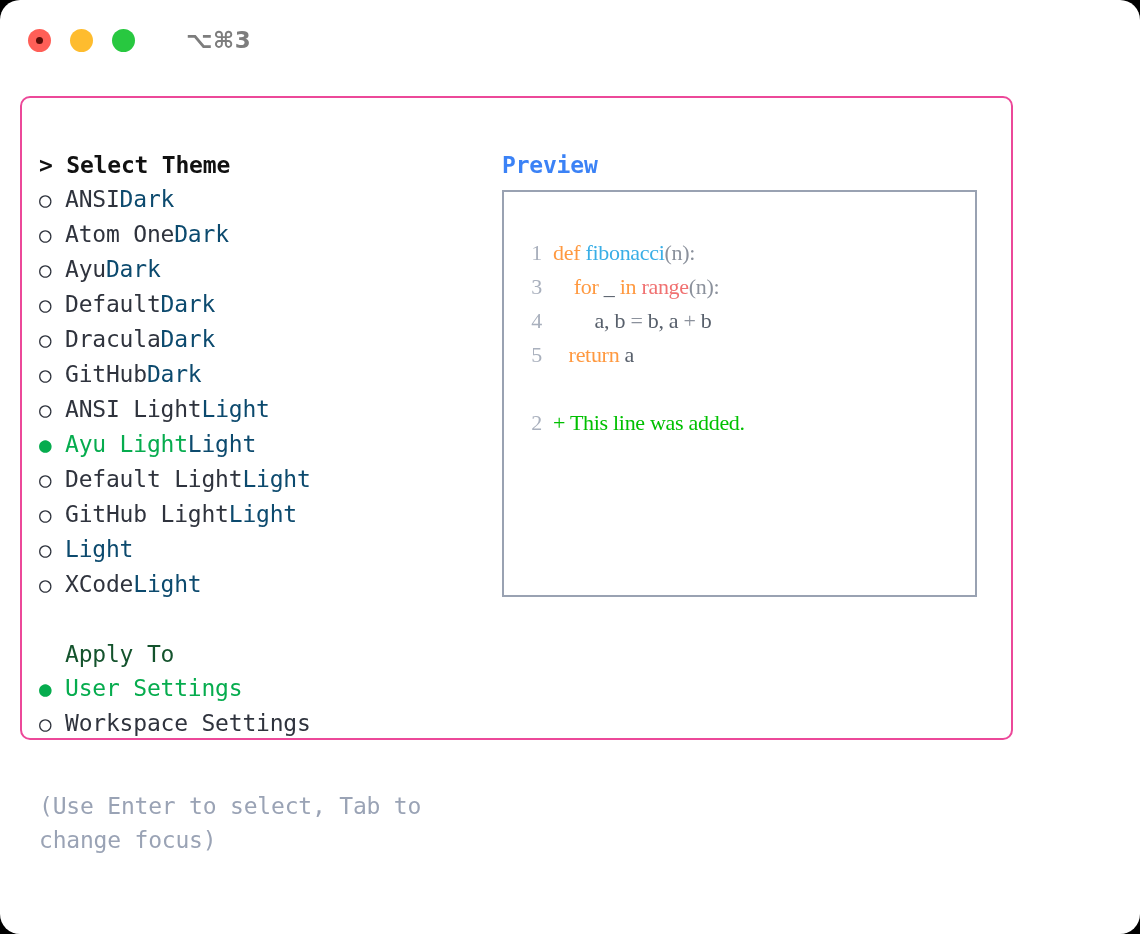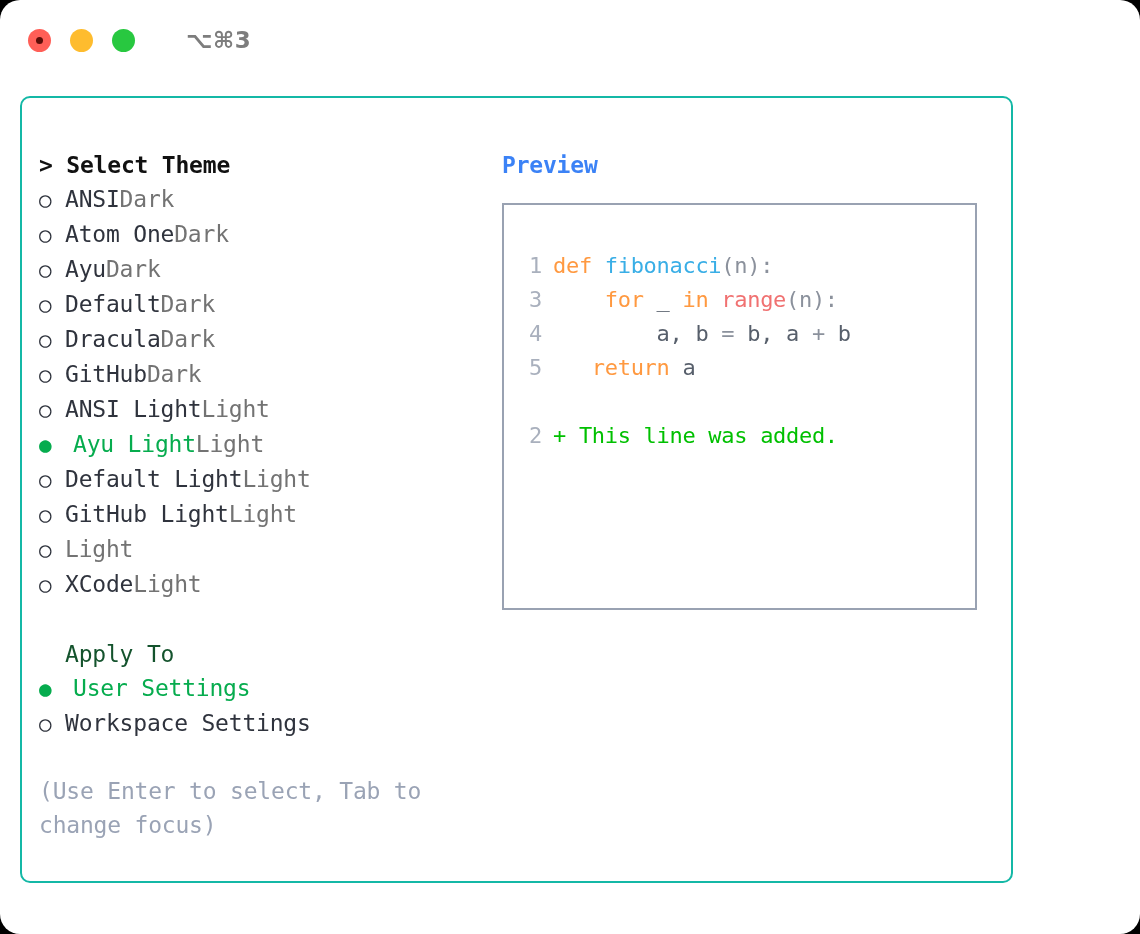--- a/index.html
+++ b/index.html
@@ -67,22 +67,22 @@
     letter-spacing: 0.5px;
     font-family: "DejaVu Sans", sans-serif;
   }
 
   
   .panel {
     position: absolute;
     left: 20px;
     top: 96px;
     width: 993px;
-    height: 787px;
-    border: 2px solid #14b8a6;
+    height: 644px;
+    border: 2px solid #ec4899;
     border-radius: 10px;
     box-sizing: border-box;
     background: #ffffff;
   }
 
   .columns {
     position: absolute;
     left: 0; top: 0;
     width: 100%;
     height: 100%;
@@ -112,35 +112,35 @@
     letter-spacing: -0.2px;
   }
   .bullet {
     width: 26px;
     flex: 0 0 26px;
     color: #2f333d;
     font-size: 21px;
   }
   .opt-row.selected .bullet { color: #06ac4e; }
   .opt-label { color: #2f333d; }
-  .opt-row.selected .opt-label { color: #06ac4e; margin-left: 8px; }
-  .opt-suffix { color: #737373; }
+  .opt-row.selected .opt-label { color: #06ac4e; }
+  .opt-suffix { color: #0c4a6e; }
 
   .apply-block { margin-top: 35px; }
   .apply-head {
     font-size: 23px;
     color: #14532d;
     line-height: 34px;
     padding-left: 26px;
     white-space: pre;
     letter-spacing: -0.2px;
   }
 
   .hint {
-    margin-top: 33px;
+    margin-top: 48px;
     font-size: 23px;
     line-height: 34px;
     color: #9aa3b5;
     width: 400px;
     letter-spacing: -0.2px;
   }
 
   
   .right-col {
     position: absolute;
@@ -149,27 +149,28 @@
     width: 500px;
   }
   .preview-title {
     font-size: 23px;
     font-weight: bold;
     color: #3b82f6;
     line-height: 34px;
     letter-spacing: -0.2px;
   }
   .preview-box {
-    margin-top: 21px;
+    margin-top: 8px;
     width: 475px;
     height: 407px;
     border: 2px solid #99a2b2;
     box-sizing: border-box;
     background: #ffffff;
     padding: 44px 14px 0 16px;
+    font-family: Liberation Serif, serif;
   }
   .code-line {
     font-size: 22px;
     line-height: 34px;
     white-space: pre;
     letter-spacing: -0.3px;
   }
   .ln {
     color: #a9b0bd;
     display: inline-block;

